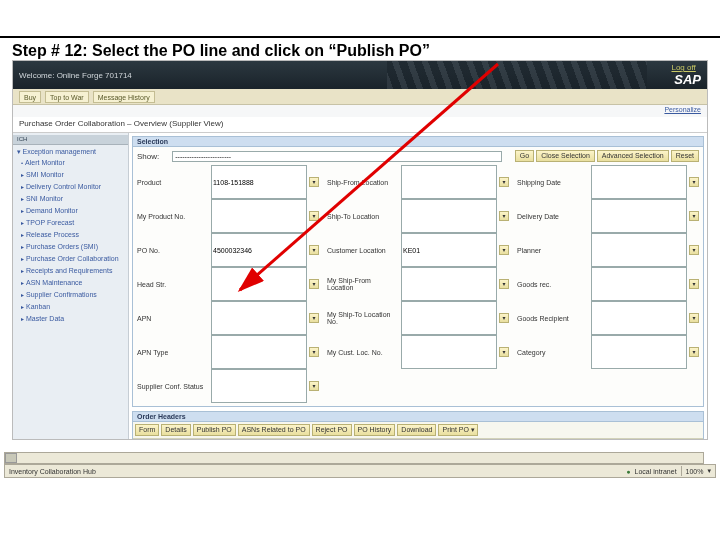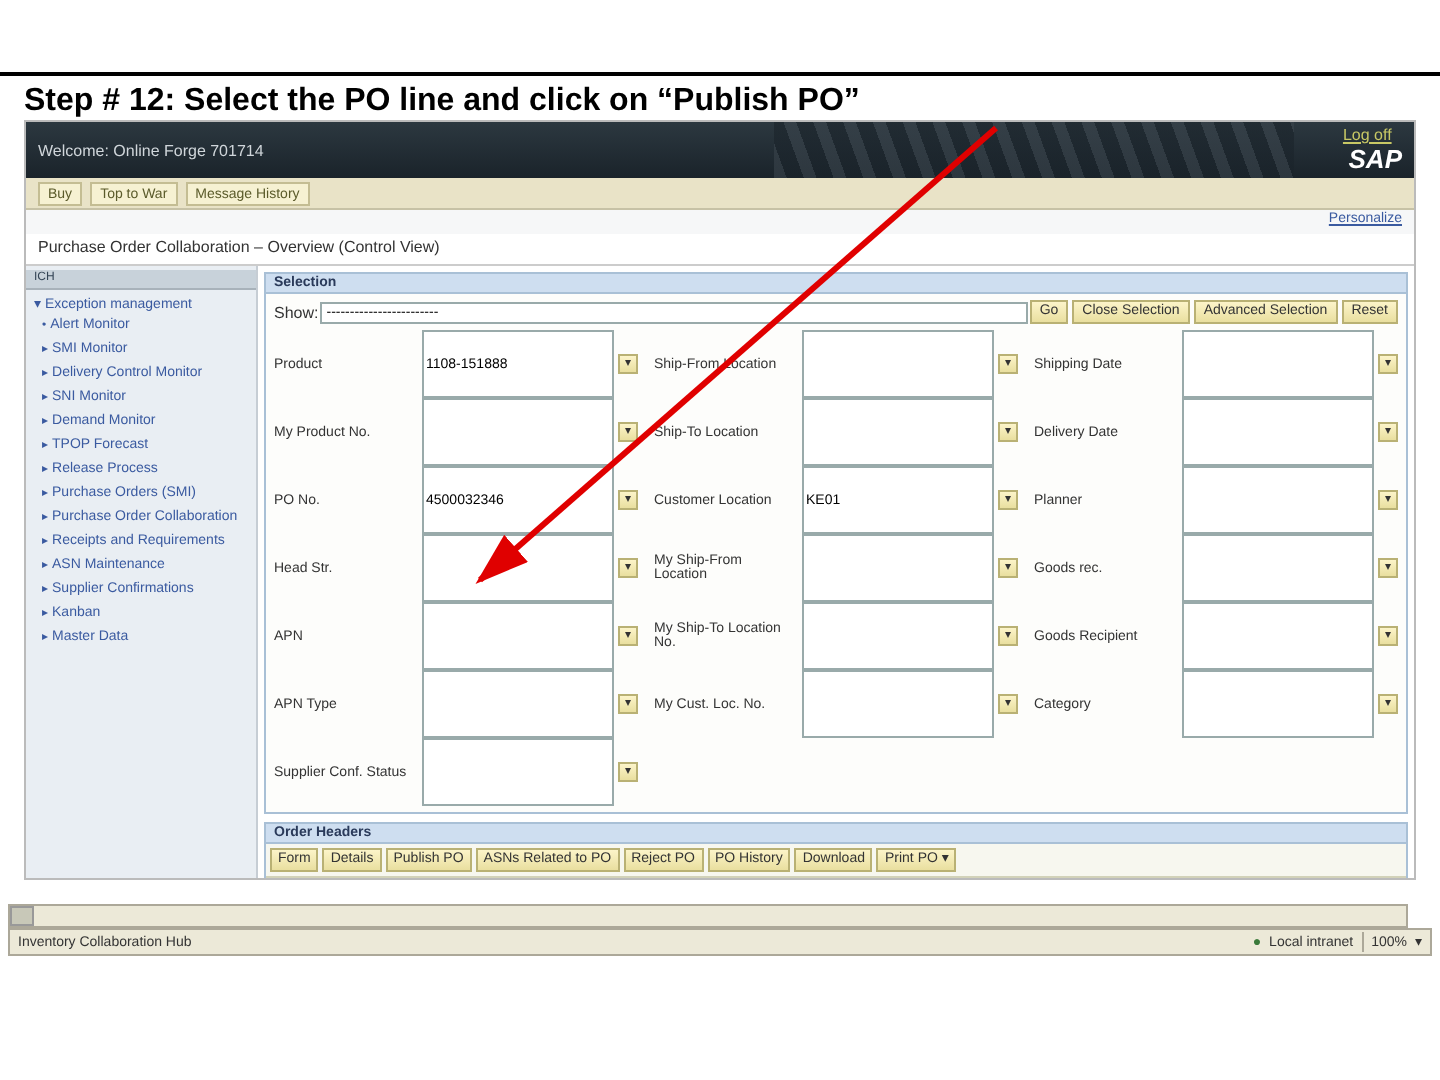--- a/index.html
+++ b/index.html
@@ -25,21 +25,21 @@
   .nav { width: 116px; background:#e9eef3; border-right:1px solid #c6cdd4; padding: 2px 0; }
   .nav .handle { height:10px; background:#c8d2da; margin-bottom:2px; border-bottom:1px solid #a8b2ba; font-size:6px; padding:1px 4px; color:#345; }
   .nav-heading { font-size:7px; color:#3a5aa0; padding:1px 4px; }
   .nav-item { font-size:7px; color:#3a5aa0; padding:0 4px 0 8px; line-height:11px; white-space:nowrap; overflow:hidden; text-overflow:ellipsis; }
   .nav-item::before { content:"▸"; font-size:6px; margin-right:2px; color:#3a5aa0; }
   .nav-item.sub::before { content:"•"; }
   .content { flex:1; padding:3px; overflow:hidden; }
   .panel { border:1px solid #a9c0d6; background:#e7eef5; margin-bottom:4px; }
   .panel-head { background:#cedef0; color:#2a3a5a; font-size:7px; font-weight:bold; padding:1px 4px; border-bottom:1px solid #a9c0d6; }
   .panel-body { padding:3px 4px; background:#fdfdfb; }
-  .sel-row { display:flex; align-items:center; gap:1px; margin-bottom:3px;justify-content:center; }
+  .sel-row { display:flex; align-items:center; gap:13px; margin-bottom:3px;justify-content:center; }
   .sel-row input[type=text] { height:11px; font-size:7px; border:1px solid #9aa; flex:1; padding:0 2px; }
   .btn { background:linear-gradient(#fcf4c9,#e9df9f); border:1px solid #b9b174; font-size:7px; height:12px; padding:0 4px; line-height:10px; color:#333;}
   .btn-row { display:flex; gap:2px; }
   .grid3 { display:grid; grid-template-columns: repeat(3, 1fr); gap: 2px 8px; }
   .field { display:grid; grid-template-columns: 72px 1fr 10px; align-items:center; gap:2px; }
   .field label { font-size:7px; color:#333; }
   .field input { height:10px; border:1px solid #9aa; font-size:7px; padding:16px 1px; width:100%; }
   .sqbtn { width:10px; height:10px; background:linear-gradient(#fcf4c9,#e9df9f); border:1px solid #b9b174; font-size:6px; line-height:8px; text-align:center; }
   .toolbar { display:flex; flex-wrap:wrap; gap:2px; padding:2px; background:#f7f7ef; border-bottom:1px solid #d2d2b9; }
   .tbbtn { background:linear-gradient(#fcf4c9,#e9df9f); border:1px solid #b9b174; font-size:7px; height:12px; padding:0 3px; line-height:10px; white-space:nowrap; }
@@ -83,21 +83,21 @@
       <div class="tab">Buy</div>
       <div class="tab">Top to War</div>
       <div class="tab">Message History</div>
     </div>
 
     <div class="crumb-line">
       <span></span>
       <span class="p">Personalize</span>
     </div>
 
-    <div class="title-line">Purchase Order Collaboration – Overview (Control View)</div>
+    <div class="title-line">Purchase Order Collaboration – Overview (Supplier View)</div>
 
     <div class="body-area">
       <div class="nav">
         <div class="handle">ICH</div>
         <div class="nav-heading">▾ Exception management</div>
         <div class="nav-item sub">Alert Monitor</div>
         <div class="nav-item">SMI Monitor</div>
         <div class="nav-item">Delivery Control Monitor</div>
         <div class="nav-item">SNI Monitor</div>
         <div class="nav-item">Demand Monitor</div>

